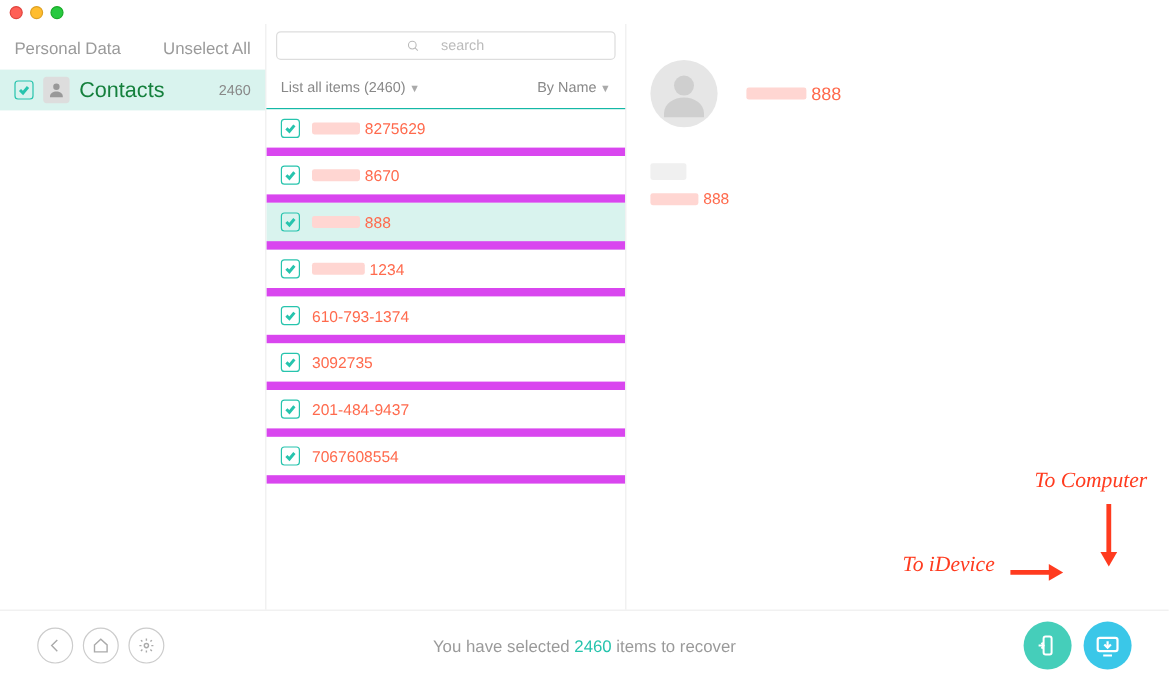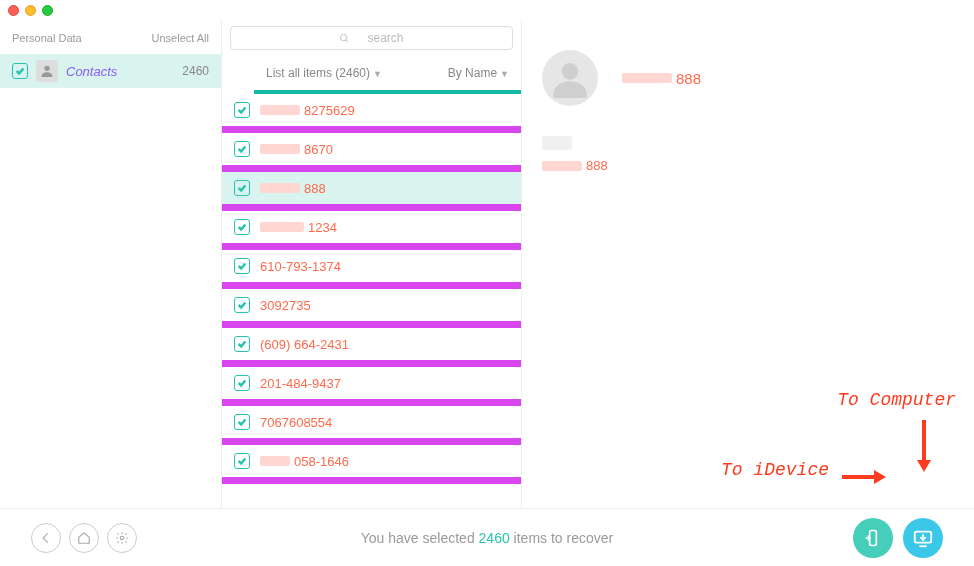--- a/index.html
+++ b/index.html
@@ -6,32 +6,32 @@
 html, body { width: 974px; height: 566px; overflow: hidden; background: #fff; }
 
 .titlebar { height: 20px; padding: 4px 8px; display: flex; gap: 6px; align-items: center; }
 .traffic-dot { width: 11px; height: 11px; border-radius: 50%; }
 .dot-close { background:#ff5f56; border:1px solid #e0443e; }
 .dot-min { background:#ffbd2e; border:1px solid #dea123; }
 .dot-max { background:#27c93f; border:1px solid #1aab29; }
 
 .main { display:flex; height: 488px; }
 .sidebar { width:222px; border-right:1px solid #eee; }
-.sidebar-head { display:flex; justify-content:space-between; padding:12px 12px 10px; color:#9a9a9a; font-size:11px; }
+.sidebar-head { display:flex; justify-content:space-between; padding:12px 12px 10px; color:#9a9a9a; font-size:14px; }
 .sidebar-item { display:flex; align-items:center; padding:6px 12px; gap:8px; background:#d9f3ee; }
 .chk { width:16px; height:16px; border:1.5px solid #27c4ad; border-radius:3px; display:flex; align-items:center; justify-content:center; flex-shrink:0; }
 .chk svg { width:10px; height:10px; stroke:#27c4ad; stroke-width:3; fill:none; }
 .cat-icon { width:22px; height:22px; background:#ddd; border-radius:3px; display:flex; align-items:center; justify-content:center; }
-.cat-label { flex:1; color:#8b5cf6; font-size:13px;font-style:italic; }
+.cat-label { flex:1; color:#15803d; font-size:18px; }
 .cat-count { color:#888; font-size:12px; }
 
 .list-col { width:300px; border-right:1px solid #eee; display:flex; flex-direction:column; }
 .search-wrap { padding:6px 8px; }
 .search-box { height:24px; border:1px solid #ddd; border-radius:4px; display:flex; align-items:center; justify-content:center; gap:17px; color:#bbb; font-size:12px; }
-.list-header { display:flex; justify-content:space-between; align-items:center; padding:10px 12px; color:#888; font-size:12px; border-bottom:4px solid #14b8a6;margin-left:32px; }
+.list-header { display:flex; justify-content:space-between; align-items:center; padding:10px 12px; color:#888; font-size:12px; border-bottom:1px solid #14b8a6; }
 .list-body { flex:1; overflow:hidden; }
 .row { display:flex; align-items:center; gap:10px; padding:8px 12px; border-bottom:7px solid #d946ef; font-size:13px; }
 .row.selected { background:#d9f3ee; }
 .redact { display:inline-block; height:10px; background:#ffd6d2; border-radius:2px; vertical-align:middle; }
 .contact-name { color:#ff6a4d; display:flex; align-items:center; gap:4px; }
 
 .detail { flex:1; padding:30px 20px; position:relative; }
 .avatar { width:56px; height:56px; border-radius:50%; background:#e6e6e6; display:flex; align-items:center; justify-content:center; }
 .avatar svg { width:40px; height:40px; fill:#cfcfcf; }
 .detail-head { display:flex; align-items:center; gap:24px; }
@@ -44,21 +44,21 @@
 .ft-left { display:flex; gap:8px; }
 .ft-btn { width:30px; height:30px; border-radius:50%; border:1.5px solid #ccc; display:flex; align-items:center; justify-content:center; color:#aaa; }
 .ft-msg { position:absolute; left:0; right:0; text-align:center; color:#9a9a9a; font-size:14px; pointer-events:none; }
 .ft-msg .cnt { color:#27c4ad; }
 .ft-right { margin-left:auto; display:flex; gap:10px; }
 .action-btn { width:40px; height:40px; border-radius:50%; display:flex; align-items:center; justify-content:center; }
 .action-device { background:#45ceba; }
 .action-computer { background:#3ac7e8; }
 .action-btn svg { stroke:#fff; fill:none; stroke-width:2; }
 
-.annot { position:absolute; color:#ff3b1f; font-size:18px; font-style:italic; font-family: Liberation Mono, monospace; }
+.annot { position:absolute; color:#ff3b1f; font-size:18px; font-style:italic; font-family: Liberation Serif, serif; }
 .arrow { position:absolute; }
 .caret { font-size:9px; color:#aaa; margin-left:3px; }
 </style>
 </head>
 <body>
 
 <div class="titlebar">
   <div class="traffic-dot dot-close"></div>
   <div class="traffic-dot dot-min"></div>
   <div class="traffic-dot dot-max"></div>
@@ -167,52 +167,31 @@
             <span>3092735</span>
           </span>
         </div>
         <div class="row">
           <span class="chk">
             <svg viewBox="0 0 12 12">
               <polyline points="2,6 5,9 10,3"></polyline>
             </svg>
           </span>
           <span class="contact-name">
-            <span>(609) 664-2431</span>
-          </span>
-        </div>
-        <div class="row">
-          <span class="chk">
-            <svg viewBox="0 0 12 12">
-              <polyline points="2,6 5,9 10,3"></polyline>
-            </svg>
-          </span>
-          <span class="contact-name">
             <span>201-484-9437</span>
           </span>
         </div>
         <div class="row">
           <span class="chk">
             <svg viewBox="0 0 12 12">
               <polyline points="2,6 5,9 10,3"></polyline>
             </svg>
           </span>
           <span class="contact-name">
             <span>7067608554</span>
-          </span>
-        </div>
-        <div class="row">
-          <span class="chk">
-            <svg viewBox="0 0 12 12">
-              <polyline points="2,6 5,9 10,3"></polyline>
-            </svg>
-          </span>
-          <span class="contact-name">
-            <span class="redact" style="width: 30px;"></span>
-            <span>058-1646</span>
           </span>
         </div>
       </div>
   </div>
 
   <div class="detail">
     <div class="detail-head">
       <div class="avatar">
         <svg viewBox="0 0 24 24">
             <circle cx="12" cy="8" r="5"></circle>

